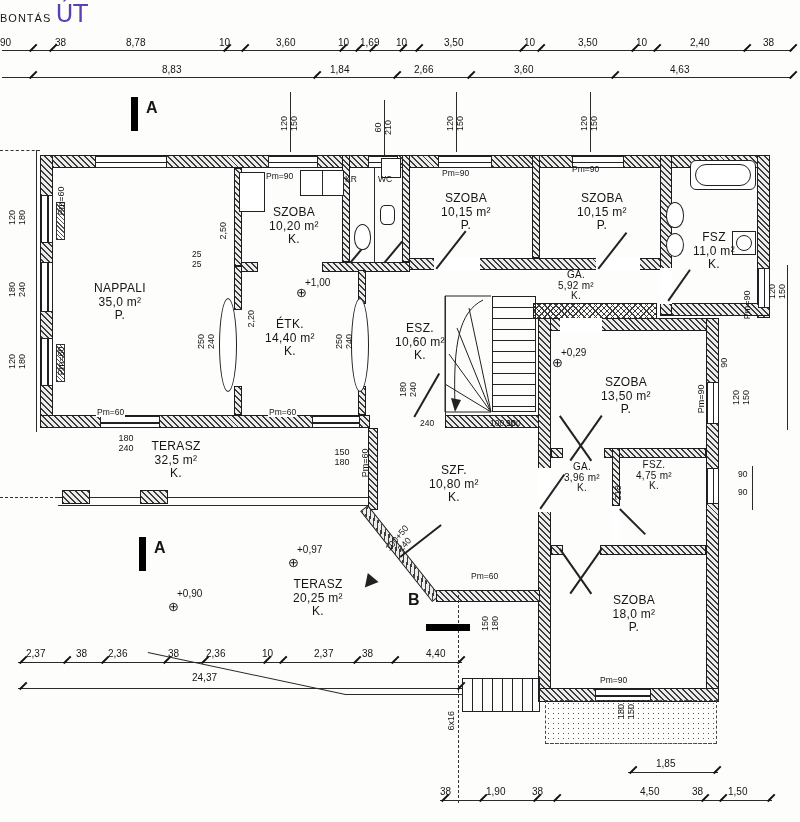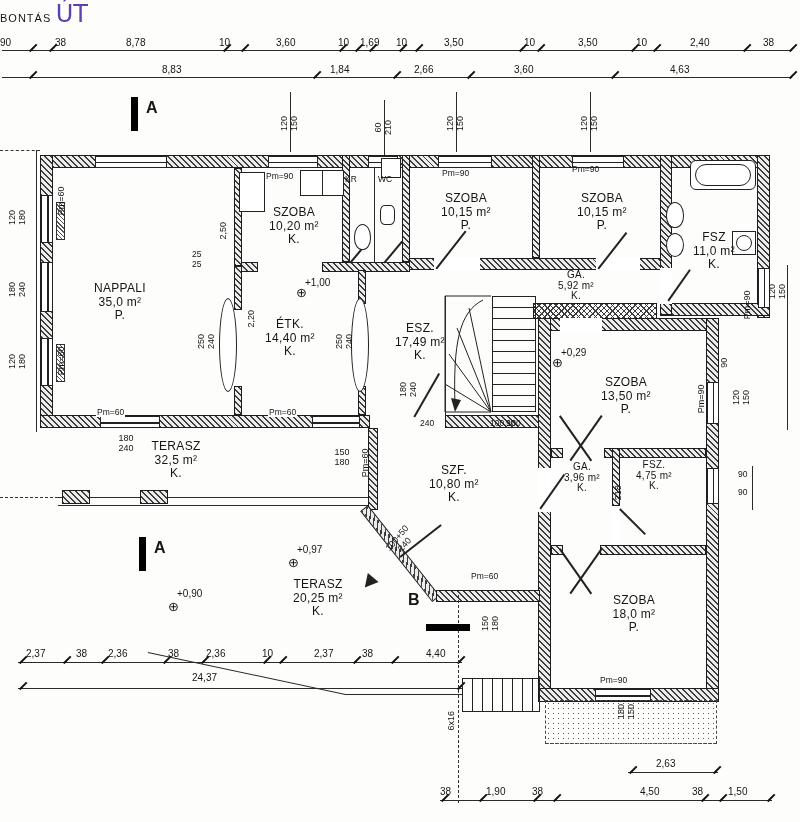--- a/index.html
+++ b/index.html
@@ -268,21 +268,21 @@
       <div>5,92 m²</div>
       <div>K.</div>
   </div>
   <div class="room" style="left:248px;top:318px;width:84px">
     <div>ÉTK.</div>
       <div>14,40 m²</div>
       <div>K.</div>
   </div>
   <div class="room" style="left:378px;top:322px;width:84px">
     <div>ESZ.</div>
-      <div>17,49 m²</div>
+      <div>10,60 m²</div>
       <div>K.</div>
   </div>
   <div class="room" style="left:580px;top:376px;width:92px">
     <div>SZOBA</div>
       <div>13,50 m²</div>
       <div>P.</div>
   </div>
   <div class="room small" style="left:556px;top:462px;width:52px">
     <div>GA.</div>
       <div>3,96 m²</div>
@@ -445,21 +445,21 @@
   <span class="dl" style="left:26px;top:648px">2,37</span>
   <span class="dl" style="left:76px;top:648px">38</span>
   <span class="dl" style="left:108px;top:648px">2,36</span>
   <span class="dl" style="left:168px;top:648px">38</span>
   <span class="dl" style="left:206px;top:648px">2,36</span>
   <span class="dl" style="left:262px;top:648px">10</span>
   <span class="dl" style="left:314px;top:648px">2,37</span>
   <span class="dl" style="left:362px;top:648px">38</span>
   <span class="dl" style="left:426px;top:648px">4,40</span>
   <span class="dl" style="left:192px;top:672px">24,37</span>
-  <span class="dl" style="left:656px;top:758px">2,63</span>
+  <span class="dl" style="left:656px;top:758px">1,85</span>
   <span class="dl" style="left:440px;top:786px">38</span>
   <span class="dl" style="left:486px;top:786px">1,90</span>
   <span class="dl" style="left:532px;top:786px">38</span>
   <span class="dl" style="left:640px;top:786px">4,50</span>
   <span class="dl" style="left:692px;top:786px">38</span>
   <span class="dl" style="left:728px;top:786px">1,50</span>
 
 </div>
 
 </body></html>

